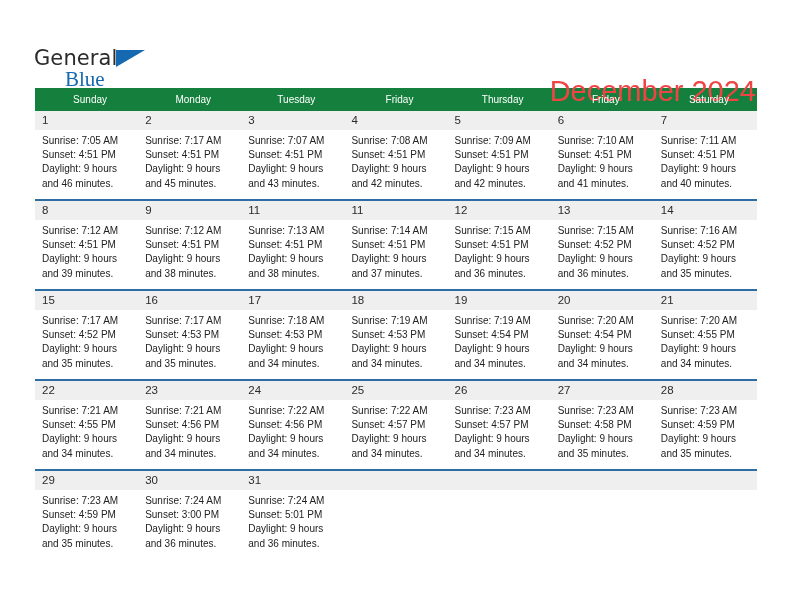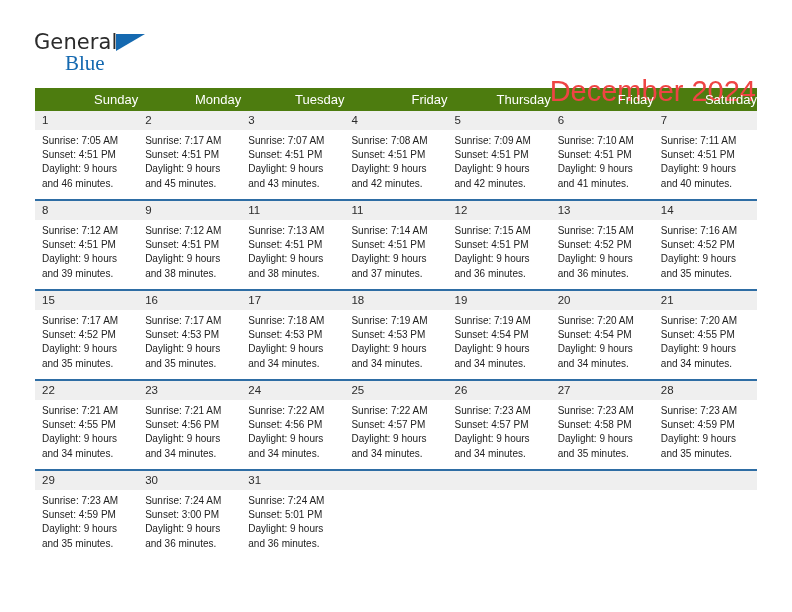--- a/index.html
+++ b/index.html
@@ -28,20 +28,21 @@
     justify-content: space-between;
     padding: 28px 36px 0 34px;
     box-sizing: border-box;
     height: 78px;
   }
   .brand {
     position: relative;
     width: 130px;
     height: 50px;
     flex: 0 0 auto;
+    margin-top: 16px;
   }
   .brand-general {
     position: absolute;
     left: 0;
     top: 2px;
     font-size: 21px;
     letter-spacing: 0.1px;
     color: #2b2b2b;
     font-family: "DejaVu Sans", sans-serif;
   }
@@ -83,25 +84,25 @@
   }
 
   
   .calendar {
     margin: 10px 35px 0 35px;
     width: 722px;
     border-collapse: collapse;
     table-layout: fixed;
   }
   .calendar th {
-    background: #4d7c0f;
+    background: #15803d;
     color: #ffffff;
-    font-size: 13px;
+    font-size: 10px;
     font-weight: normal;
-    text-align: right;
+    text-align: center;
     padding: 5px 0 5px 7px;
     border: none;
     height: 11px;
     line-height: 13px;
   }
   .week-row > td {
     vertical-align: top;
     padding: 0;
     border-top: 2px solid #2e6da4;
     border-bottom: none;

